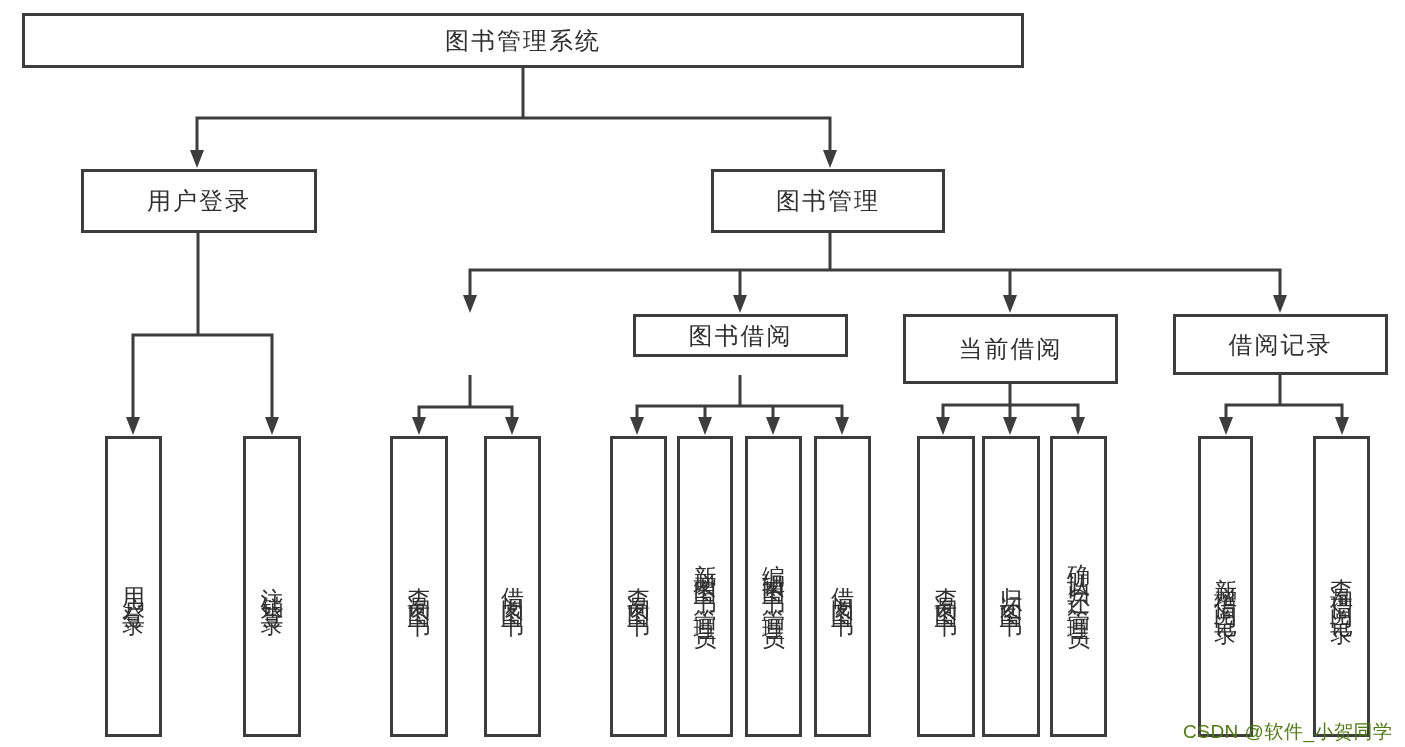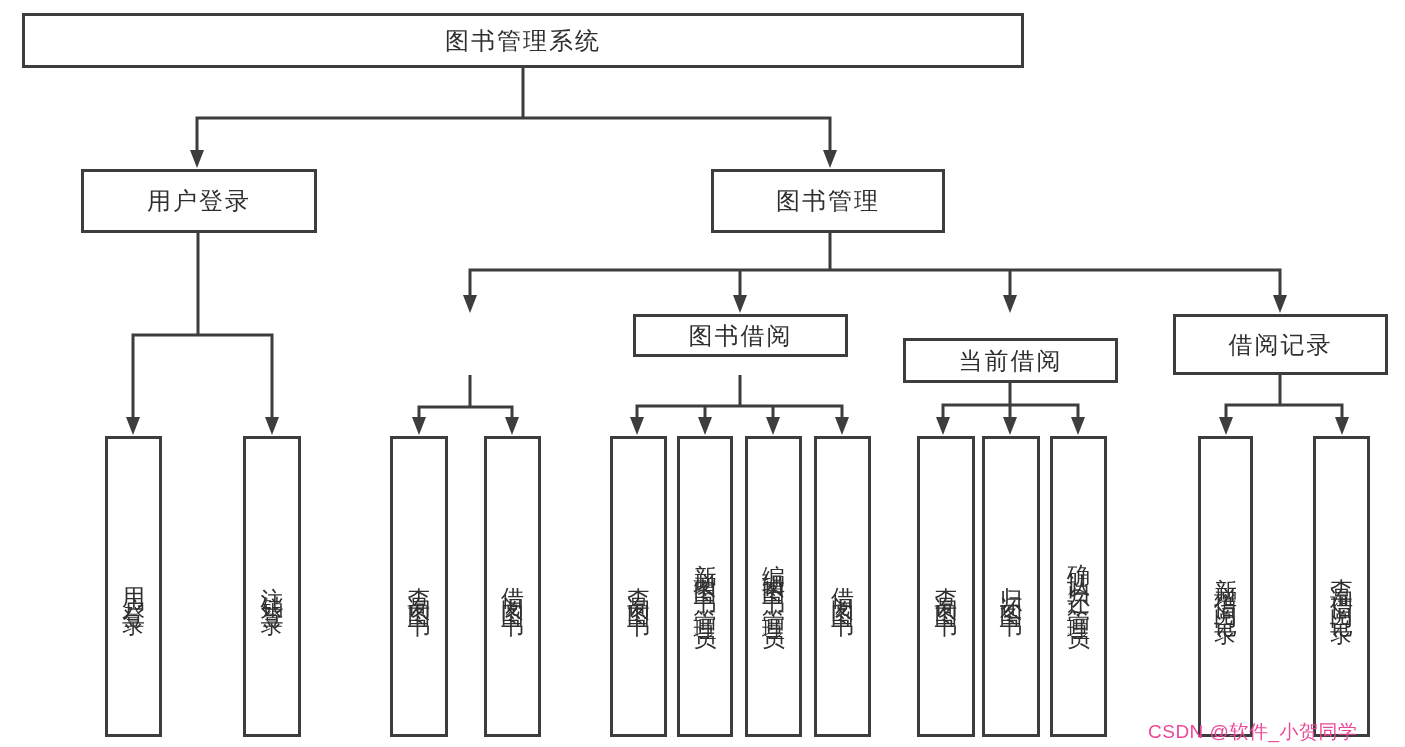--- a/index.html
+++ b/index.html
@@ -29,35 +29,35 @@
   .node.v {
     writing-mode: vertical-rl;
     text-orientation: mixed;
     font-size: 23px;
     letter-spacing: 9px;
     line-height: 1;
     white-space: nowrap;
   }
   .watermark {
     position: absolute;
-    left: 1148px;
+    left: 1183px;
     top: 719px;
     font-size: 19px;
     letter-spacing: 0.5px;
-    color: #ec4899;
+    color: #4d7c0f;
     white-space: nowrap;
     z-index: 5;
   }
   
   #root   { left: 22px;   top: 13px;  width: 1002px; height: 55px; }
   #lv2-0  { left: 81px;   top: 169px; width: 236px;  height: 64px; }
   #lv2-1  { left: 711px;  top: 169px; width: 234px;  height: 64px; }
   #lv3-0  { left: 363px;  top: 314px; width: 215px;  height: 61px; }
   #lv3-1  { left: 633px;  top: 314px; width: 215px;  height: 43px; }
-  #lv3-2  { left: 903px;  top: 314px; width: 215px;  height: 45px; margin-top: 24px; }
+  #lv3-2  { left: 903px;  top: 314px; width: 215px;  height: 70px; }
   #lv3-3  { left: 1173px; top: 314px; width: 215px;  height: 61px; }
   .leaf   { top: 436px; height: 301px; width: 57px; }
   #leaf-0  { left: 105px;  }
   #leaf-1  { left: 243px;  width: 58px; }
   #leaf-2  { left: 390px;  width: 58px; }
   #leaf-3  { left: 484px;  }
   #leaf-4  { left: 610px;  }
   #leaf-5  { left: 677px;  width: 56px; }
   #leaf-6  { left: 745px;  }
   #leaf-7  { left: 814px;  }

